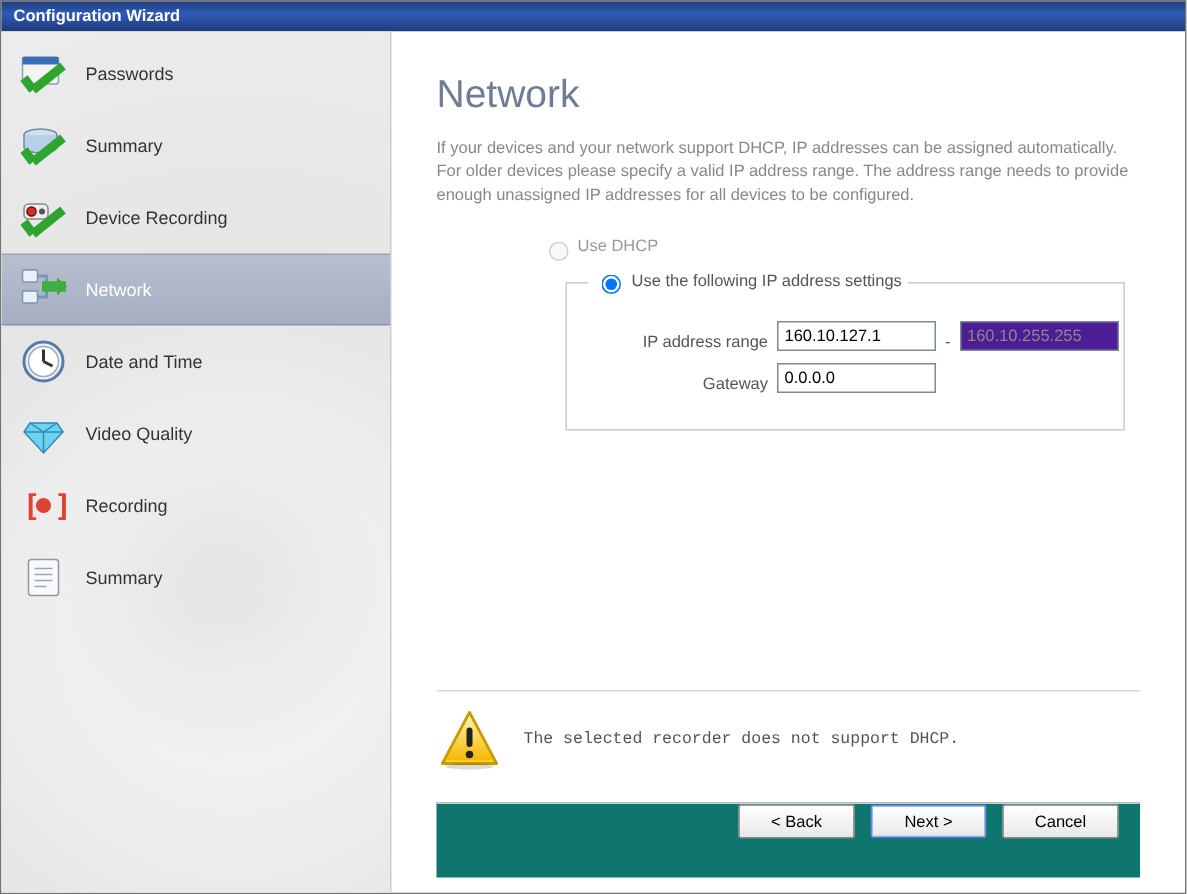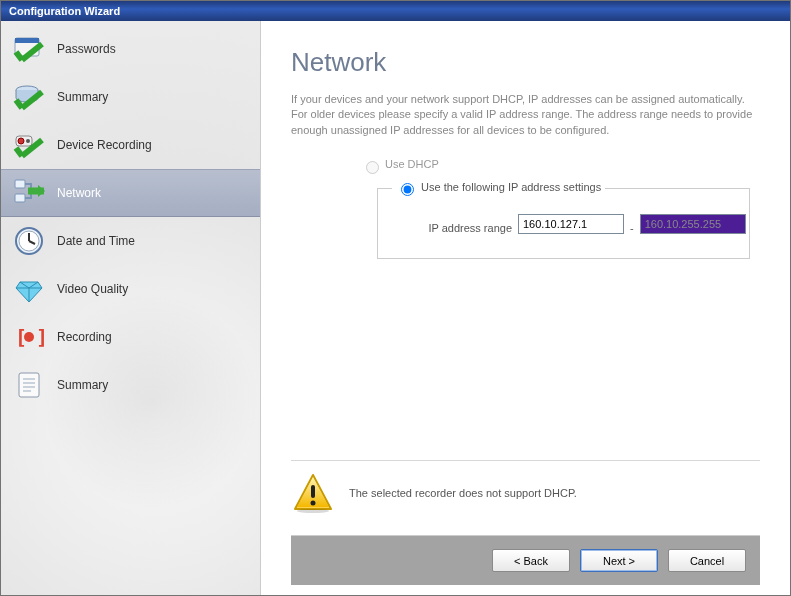--- a/index.html
+++ b/index.html
@@ -144,30 +144,29 @@
   .auto-check { margin-left: 16px; display:flex; align-items:center; color:#333;}
   .auto-check input{ margin-right:4px;}
   .warning-row {
     display:flex;
     align-items:center;
     margin-top: auto;
     border-top: 1px solid #d8d8d8;
     padding-top: 10px;
     padding-bottom: 20px;
   }
-  .warning-row .msg { color:#555; margin-left: 14px; }
+  .warning-row .msg { color:#555; margin-left: 14px; font-family: Liberation Mono, monospace; }
   .footer {
     height: 50px;
     border-top: 1px solid #ccc;
     display:flex;
     justify-content:flex-end;
-    align-items:center;
     padding: 0 14px;
     gap: 10px;
-    background:#a3a3a3;
+    background:#0f766e;
   }
   .btn {
     min-width: 78px;
     height: 23px;
     background: linear-gradient(to bottom,#fff,#e8e8e8);
     border: 1px solid #8a8a8a;
     border-radius: 2px;
     font-family: Tahoma, sans-serif;
     font-size: 11px;
     cursor: pointer;
@@ -302,20 +301,24 @@
         </legend>
 
         <div class="form-row">
           <label class="fld">IP address range</label>
           <input type="text" value="160.10.127.1" style="">
           <span class="dash">-</span>
           <input type="text" disabled="" value="160.10.255.255" style="">
         </div>
 
 
+        <div class="form-row">
+          <label class="fld">Gateway</label>
+          <input type="text" value="0.0.0.0" style="">
+        </div>
       </fieldset>
 
       <div class="warning-row">
         <span>
           <svg width="44" height="44" viewBox="0 0 44 44">
             <path d="M22 4 L40 38 L4 38 Z" fill="#ffd24a" stroke="#c79a00" stroke-width="2" stroke-linejoin="round"></path>
             <path d="M22 6 L38 36 L6 36 Z" fill="url(#g1)"></path>
             <defs>
               <linearGradient id="g1" x1="0" y1="0" x2="0" y2="1">
                 <stop offset="0" stop-color="#fff3b0"></stop>

